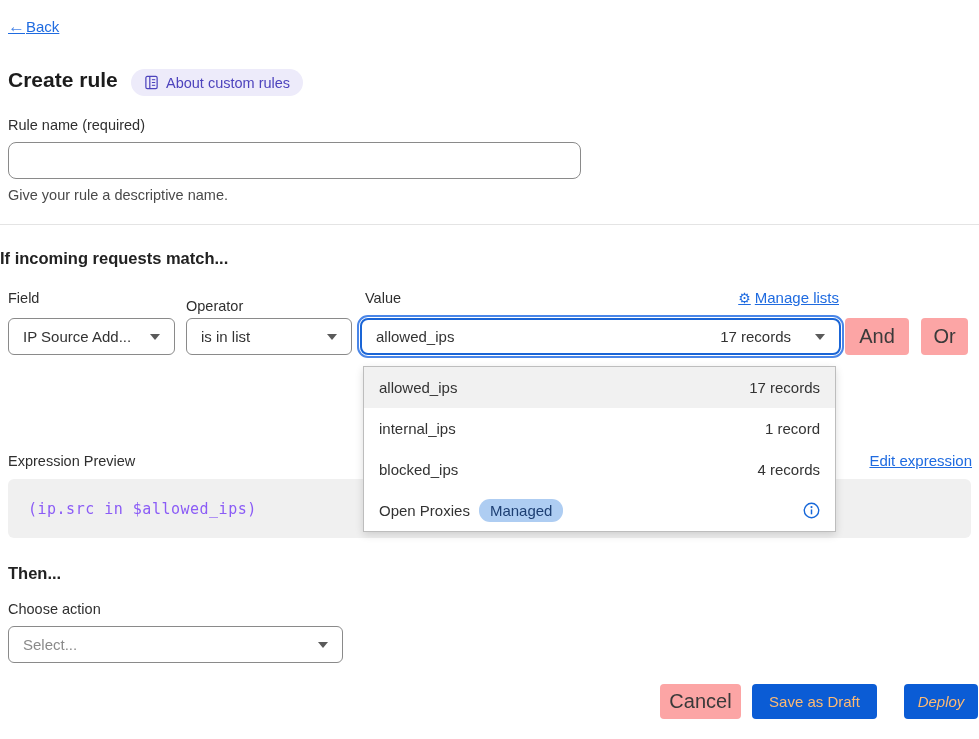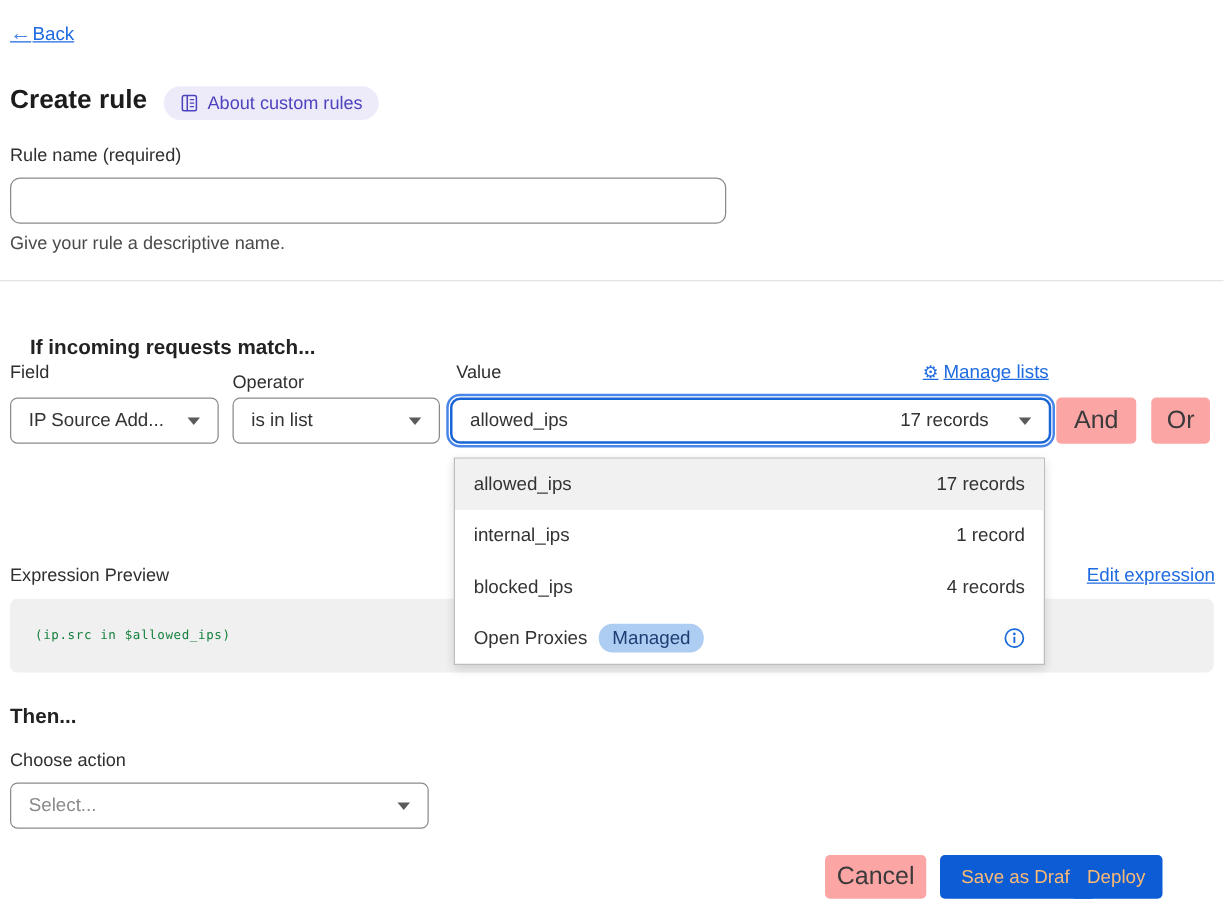--- a/index.html
+++ b/index.html
@@ -81,21 +81,21 @@
     background:#aecdf2; color:#1d3f73; border-radius:11px; font-size:15px;
     padding:3px 11px; margin-left:9px;
   }
 
   .expr-box {
     background:#f0f0f0; border-radius:6px; width:963px; height:59px;
     display:flex; align-items:center; padding:0 20px;
   }
   .expr-code {
     font-family:"DejaVu Sans Mono","Liberation Mono",monospace;
-    font-size:10px; color:#15803d; letter-spacing:.5px;
+    font-size:15px; color:#8b5cf6; letter-spacing:.5px;
   }
 
   .gear { font-size:14px; color:#1f6be0; text-decoration:none; margin-right:4px; }
   .icon-svg { display:inline-block; vertical-align:middle; }
 </style>
 </head>
 <body>
 
 <div class="page">
 
@@ -114,21 +114,21 @@
     </svg>
     <span>About custom rules</span>
   </div>
 
   <div class="abs field-label" style="left:8px; top:117px;">Rule name (required)</div>
   <input class="abs text-input" style="left: 8px; top: 142px;" type="text" value="">
   <div class="abs helper" style="left:8px; top:187px;">Give your rule a descriptive name.</div>
 
   <div class="abs divider" style="top:224px;"></div>
 
-  <div class="abs h2" style="left:24px; top:249px;margin-top:20px;">If incoming requests match...</div>
+  <div class="abs h2" style="left:0; top:249px;">If incoming requests match...</div>
 
   <div class="abs field-label" style="left:8px; top:290px;">Field</div>
   <div class="abs field-label" style="left:186px; top:298px;text-align:right;">Operator</div>
   <div class="abs field-label" style="left:365px; top:290px;">Value</div>
 
   <a class="abs link" style="top:289px; right:140px; font-size:15px;">
     <span class="gear">⚙</span><span>Manage lists</span>
   </a>
 
   <div class="abs select" style="left:8px; top:318px; width:167px;">
@@ -184,15 +184,15 @@
 
   <div class="abs h2" style="left:8px; top:564px;">Then...</div>
   <div class="abs field-label" style="left:8px; top:601px;">Choose action</div>
   <div class="abs select" style="left:8px; top:626px; width:335px;">
     <span class="placeholder">Select...</span>
     <span class="chev"></span>
   </div>
 
   <button class="abs gray-btn" style="left:660px; top:684px; width:81px; height:35px;">Cancel</button>
   <button class="abs blue-btn" style="left:752px; top:684px; width:125px; height:35px;">Save as Draft</button>
-  <button class="abs blue-btn" style="left:856px; top:684px; width:74px; height:35px;">Deploy</button>
+  <button class="abs blue-btn" style="left:904px; top:684px; width:74px; height:35px;font-style:italic;">Deploy</button>
 
 </div>
 
 </body></html>

